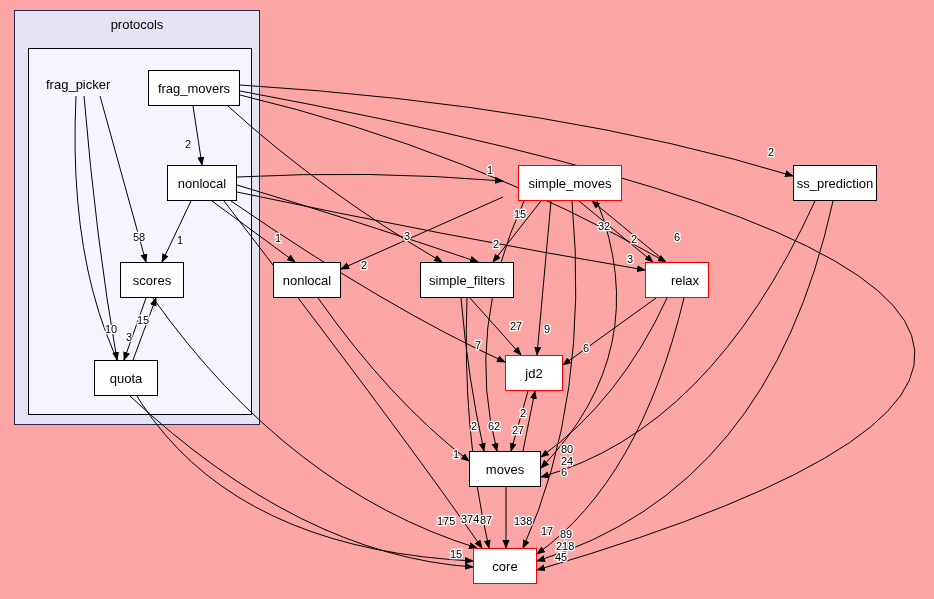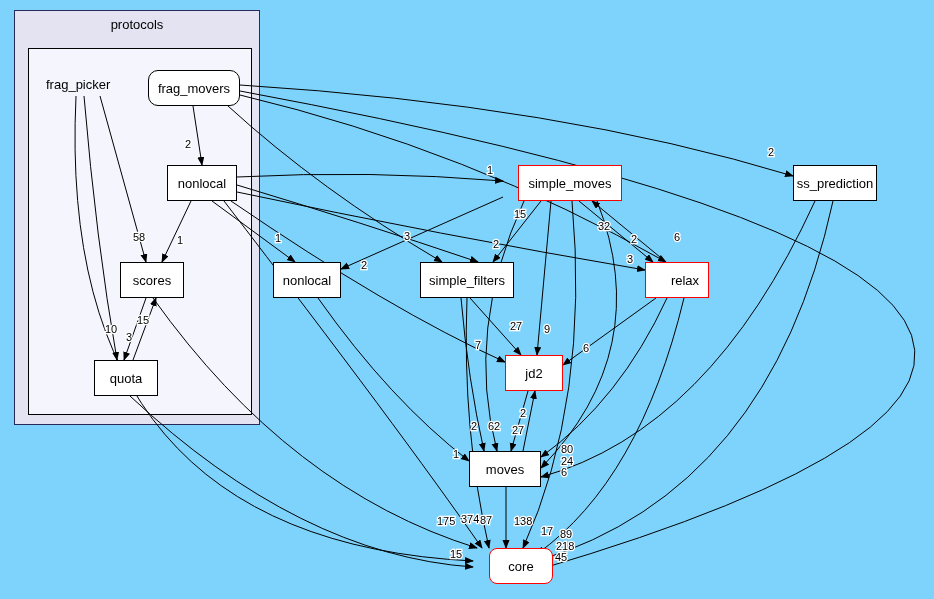--- a/index.html
+++ b/index.html
@@ -1,16 +1,16 @@
 <!DOCTYPE html>
 <html><head>
 <meta charset="utf-8">
 <style>
   html,body{margin:0;padding:0;background:#fff;font-family:"Liberation Sans",sans-serif;}
-  #stage{position:relative;width:934px;height:599px;background:#7dd3fc;overflow:hidden;}
+  #stage{position:relative;width:934px;height:599px;background:#fca5a5;overflow:hidden;}
   .cluster{position:absolute;box-sizing:border-box;border:1px solid #2a2a5a;}
   .cluster.outer{left:14px;top:10px;width:246px;height:415px;background:#e3e3f1;}
   .cluster.inner{left:28px;top:48px;width:224px;height:367px;background:#f5f5fd;border-color:#000;}
   .cluster-label{position:absolute;font-size:13px;color:#000;white-space:nowrap;text-align:right;}
   .protocols-label{left:14px;top:17px;width:246px;text-align:center;}
   .fragpicker-label{left:46px;top:77px;}
   #edges{position:absolute;left:0;top:0;width:934px;height:599px;}
   .edge{fill:none;stroke:#000;stroke-width:1;}
   .edge-label{font-family:"Liberation Sans",sans-serif;font-size:11px;fill:#000;
               paint-order:stroke;stroke:#ffffff;stroke-width:2.5px;}
@@ -110,25 +110,25 @@
         <text x="461" y="523" class="edge-label">374</text>
         <text x="480" y="524" class="edge-label">87</text>
         <text x="514" y="525" class="edge-label">138</text>
         <text x="541" y="535" class="edge-label">17</text>
         <text x="560" y="538" class="edge-label">89</text>
         <text x="556" y="550" class="edge-label">218</text>
         <text x="555" y="561" class="edge-label">45</text>
       </g>
   </svg>
 
-<div class="node" style="left: 148px; top: 70px; width: 92px; height: 36px; border-radius: 10px;">frag_movers</div>
+<div class="node" style="left: 148px; top: 70px; width: 92px; height: 36px;">frag_movers</div>
     <div class="node" style="left: 167px; top: 165px; width: 70px; height: 36px;">nonlocal</div>
     <div class="node" style="left: 120px; top: 262px; width: 64px; height: 36px;">scores</div>
     <div class="node" style="left: 94px; top: 360px; width: 64px; height: 36px;">quota</div>
     <div class="node" style="left: 273px; top: 262px; width: 68px; height: 36px;">nonlocal</div>
     <div class="node" style="left: 420px; top: 262px; width: 94px; height: 36px;">simple_filters</div>
     <div class="node red" style="left: 503px; top: 165px; width: 104px; height: 36px; margin-left: 15px;">simple_moves</div>
     <div class="node red" style="left: 645px; top: 262px; width: 64px; height: 36px; padding-left: 16px;">relax</div>
     <div class="node" style="left: 793px; top: 165px; width: 84px; height: 36px;">ss_prediction</div>
     <div class="node red" style="left: 505px; top: 355px; width: 58px; height: 36px;">jd2</div>
     <div class="node" style="left: 469px; top: 451px; width: 72px; height: 36px;">moves</div>
-    <div class="node red" style="left: 489px; top: 548px; width: 64px; height: 36px; border-radius: 8px;">core</div>
+    <div class="node red" style="left: 473px; top: 548px; width: 64px; height: 36px;">core</div>
   </div>
 
 </body></html>

